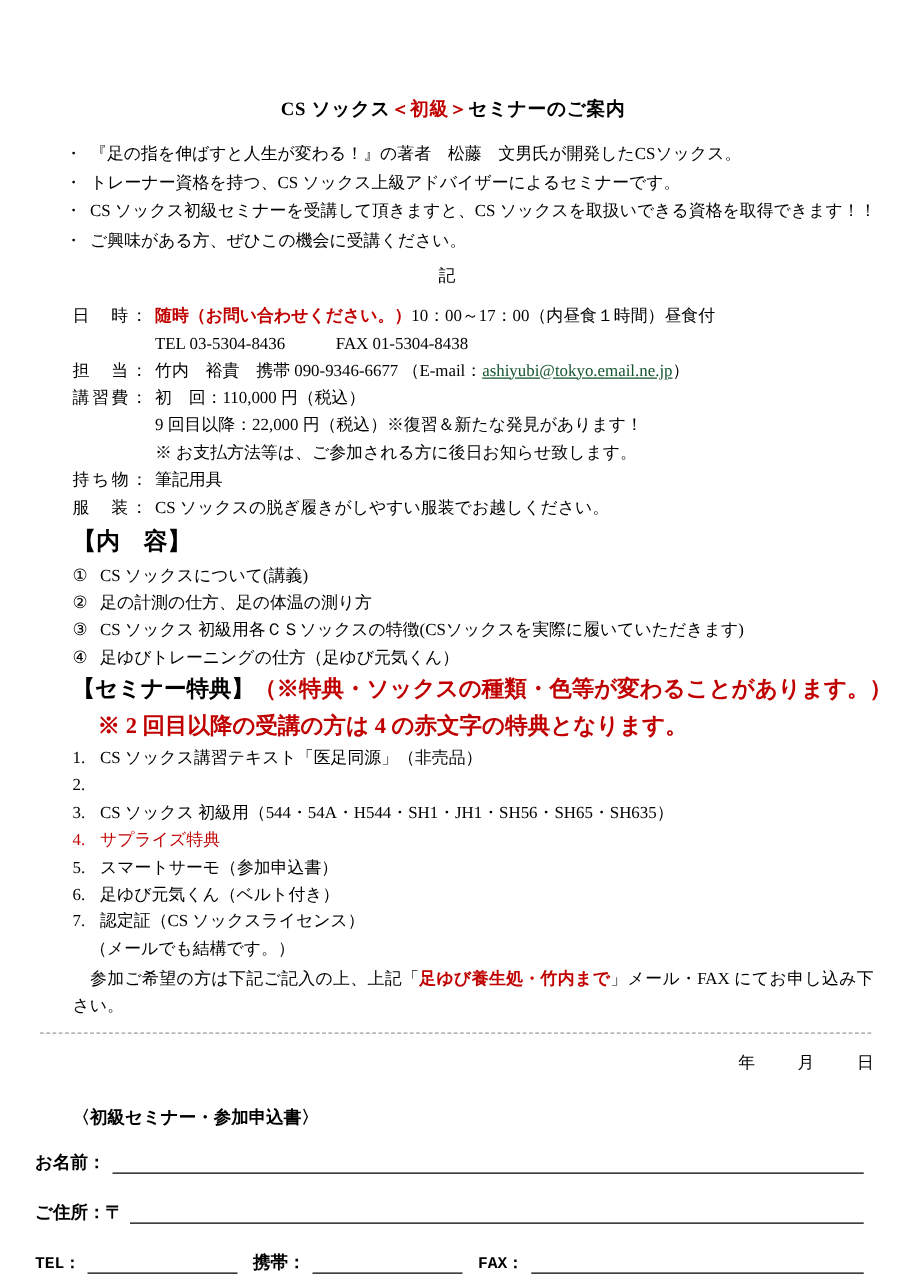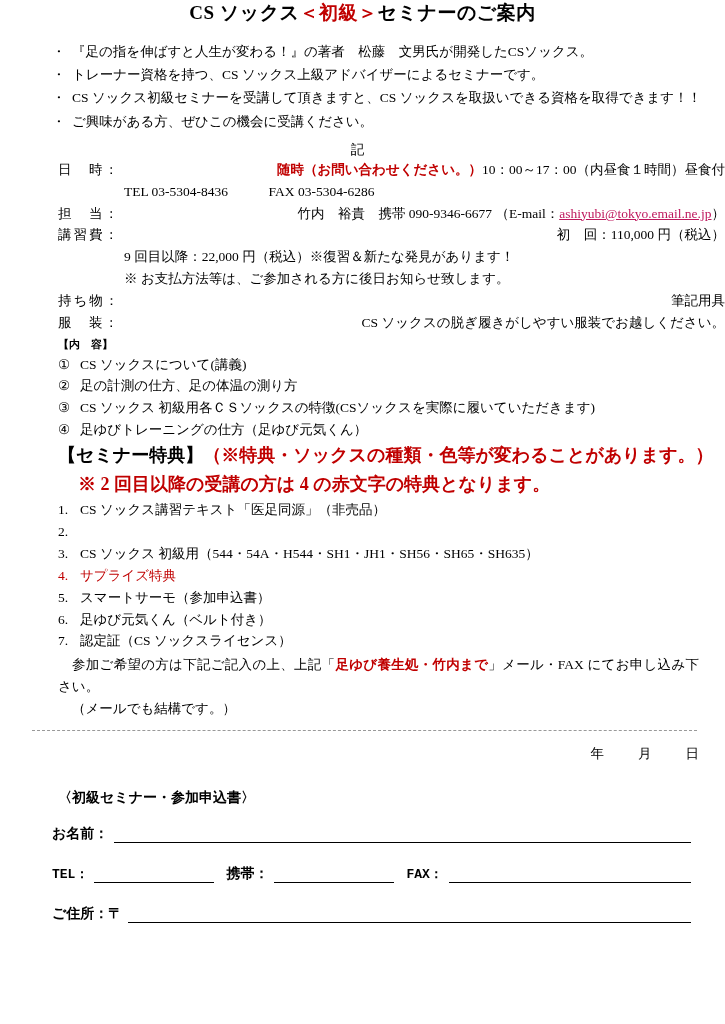--- a/index.html
+++ b/index.html
@@ -17,22 +17,23 @@
   }
   .page {
     position: relative;
     width: 725px;
     height: 1024px;
     padding: 0;
     box-sizing: border-box;
   }
   .doc-title {
     text-align: center;
-    font-size: 19px;
-    font-weight: bold;
+    font-size: 15px;
+    font-weight: bold;
+    margin-top: 78px;
     letter-spacing: 0.5px;
   }
   .doc-title .red {
     color: #c00000;
   }
   .bullets {
     margin-top: 14px;
     padding-left: 52px;
     font-size: 13.5px;
     line-height: 1.72;
@@ -45,50 +46,49 @@
     width: 20px;
     flex: 0 0 20px;
   }
   .centered-ki {
     text-align: center;
     font-size: 13.5px;
     margin-top: 8px;
     padding-right: 10px;
   }
   .info {
-    margin-top: 0;
+    margin-top: 12px;
     padding-left: 58px;
     font-size: 13.5px;
     line-height: 1.62;
   }
   .info .line {
     display: flex;
     align-items: flex-start;
     white-space: nowrap;
   }
   .info .lbl {
     flex: 0 0 66px;
     letter-spacing: 2px;
   }
   .info .val {
     flex: 1 1 auto;
-    text-align: right;
   }
   .indent-1 {
     padding-left: 66px;
   }
   .red {
     color: #c00000;
   }
   .link {
-    color: #be185d;
+    color: #14532d;
     text-decoration: underline;
   }
   .section-head {
-    font-size: 11px;
+    font-size: 19px;
     font-weight: bold;
     margin-top: 2px;
   }
   .list {
     font-size: 13.5px;
     line-height: 1.62;
     padding-left: 58px;
   }
   .list .li {
     display: flex;
@@ -136,21 +136,21 @@
     display: inline-block;
   }
   .form-title {
     font-size: 14px;
     font-weight: bold;
     padding-left: 58px;
     margin-top: 26px;
   }
   .form-area {
     margin-top: 18px;
-    padding-left: 52px;
+    padding-left: 28px;
     padding-right: 34px;
     font-size: 14px;
     font-family: "Liberation Serif", "DejaVu Serif", serif;
   }
   .form-row {
     display: flex;
     align-items: flex-end;
     margin-bottom: 22px;
   }
   .form-label {
@@ -207,21 +207,21 @@
   </div>
 
   <div class="centered-ki">記</div>
 
   <div class="info">
     <div class="line">
       <span class="lbl">日　時：</span>
       <span class="val"><span class="red bold">随時（お問い合わせください。）</span><span>10：00～17：00（内昼食１時間）昼食付</span></span>
     </div>
     <div class="indent-1">
-      <span>TEL 03-5304-8436　　　FAX 03-5304-6286</span>
+      <span>TEL 03-5304-8436　　　FAX 01-5304-8438</span>
     </div>
     <div class="line">
       <span class="lbl">担　当：</span>
       <span class="val">
         <span>竹内　裕貴</span>&nbsp;&nbsp;&nbsp;&nbsp;<span>携帯 090-9346-6677</span>&nbsp;<span>（E-mail：</span><span class="link">ashiyubi@tokyo.email.ne.jp</span><span>）</span>
       </span>
     </div>
     <div class="line">
       <span class="lbl">講習費：</span>
       <span class="val">初　回：110,000 円（税込）</span>
@@ -295,53 +295,53 @@
     <div class="li">
       <span class="num">6.</span>
       <span>足ゆび元気くん（ベルト付き）</span>
     </div>
     <div class="li">
       <span class="num">7.</span>
       <span>認定証（CS ソックスライセンス）</span>
     </div>
   </div>
 
+  <div class="para">
+    <span style="padding-left:14px;">（メールでも結構です。）</span>
+  </div>
   <div class="para para-hang" style="margin-top:2px;">
     <span style="padding-left:14px;">参加ご希望の方は下記ご記入の上、上記「</span><span class="red bold">足ゆび養生処・竹内まで</span><span>」メール・FAX にてお申し込み下さい。</span>
   </div>
-  <div class="para">
-    <span style="padding-left:14px;">（メールでも結構です。）</span>
-  </div>
 
   <div class="dashed"></div>
 
   <div class="date-line">
     <span>年</span><span class="date-gap"></span><span>月</span><span class="date-gap"></span><span>日</span>
   </div>
 
   <div class="form-title">〈初級セミナー・参加申込書〉</div>
 
   <div class="form-area">
 
     <div class="form-row">
       <span class="form-label">お名前：</span>
+      <span class="rule"></span>
+    </div>
+
+    <div class="form-row">
+      <span class="form-label">ご住所：〒</span>
       <span class="rule"></span>
     </div>
 
     <div class="form-row">
       <span class="form-label mono">TEL：</span>
       <span class="rule-short w-120"></span>
       <span class="spacer-12"></span>
       <span class="form-label">携帯：</span>
       <span class="rule-short w-120"></span>
       <span class="spacer-12"></span>
       <span class="form-label mono">FAX：</span>
       <span class="rule"></span>
     </div>
 
-    <div class="form-row">
-      <span class="form-label">ご住所：〒</span>
-      <span class="rule"></span>
-    </div>
-
   </div>
 
 </div>
 
 </body></html>

